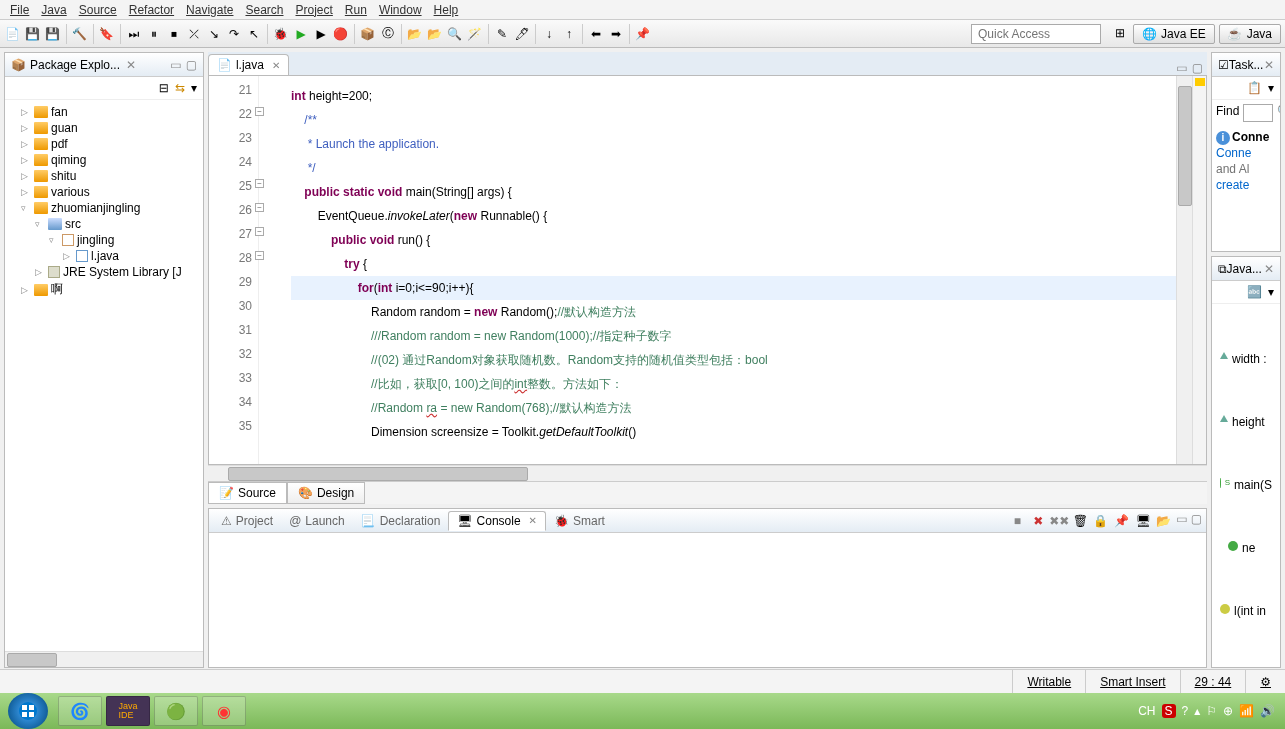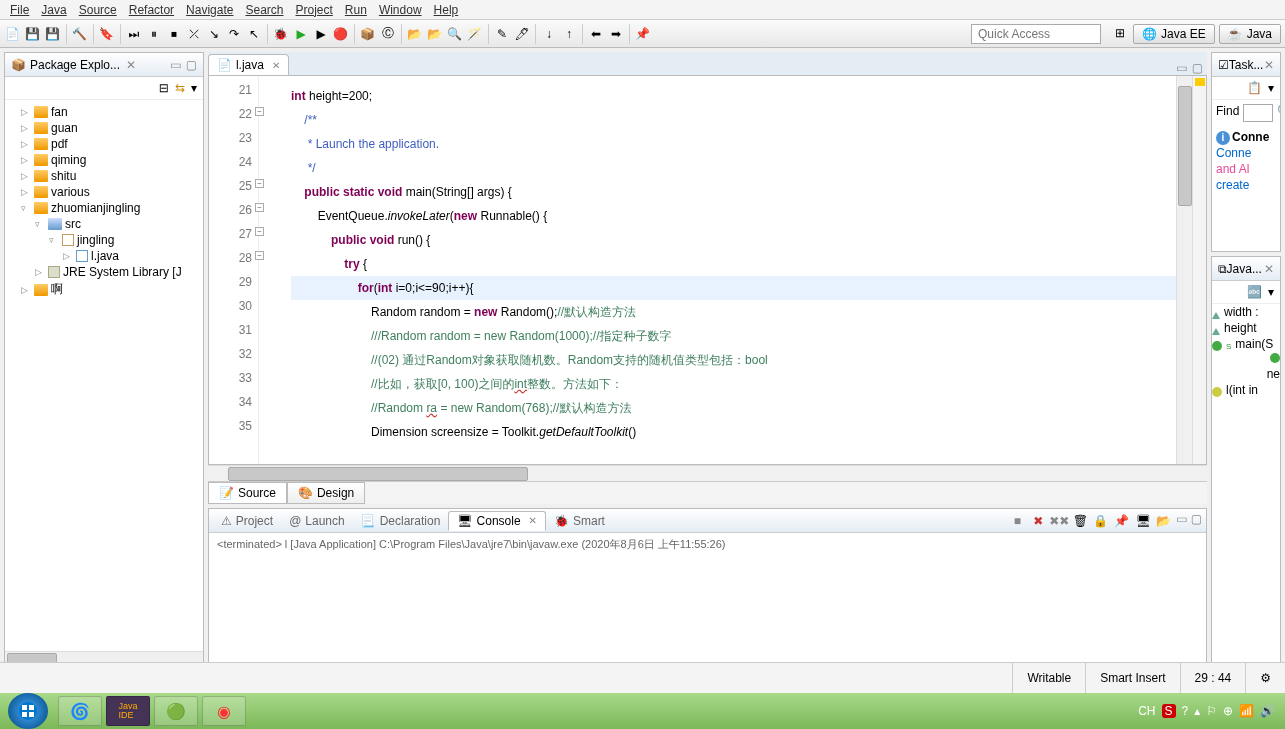--- a/index.html
+++ b/index.html
@@ -45,30 +45,30 @@
 .hscroll-thumb { position:absolute; left:20px; top:1px; height:14px; width:300px; background:#c8c8c8; border:1px solid #aaa; border-radius:2px; }
 .source-design { display:flex; background:#f4f4f4; border-top:1px solid #ccc; }
 .sd-tab { padding:3px 10px; border:1px solid #bbb; background:linear-gradient(#fff,#eee); display:flex; align-items:center; gap:4px; }
 .sd-tab.active { background:#fff; }
 .right-panel { width:70px; margin:4px 4px 0 0; display:flex; flex-direction:column; gap:4px; }
 .right-view { background:#fff; border:1px solid #bbb; flex:1; overflow:hidden; }
 .right-view .panel-header { font-size:11px; }
 .conn-panel { padding:4px; font-size:11px; }
 .conn-row { color:#0066cc; padding:1px 0; white-space:nowrap; }
 .info-icon { display:inline-block; width:14px; height:14px; border-radius:50%; background:#4a90d9; color:#fff; text-align:center; line-height:14px; font-weight:bold; font-size:10px; margin-right:2px; }
-.outline-item { display:flex; align-items:flex-end; gap:4px; padding:1px 0; font-size:11px; white-space:nowrap; }
+.outline-item { display:flex; align-items:flex-start; gap:4px; padding:1px 8px; font-size:11px; white-space:nowrap;margin-top:47px; }
 .tri { width:0; height:0; border-left:4px solid transparent; border-right:4px solid transparent; border-bottom:7px solid #6a9; display:inline-block; }
 .grn-dot { width:10px; height:10px; border-radius:50%; background:#4a4; display:inline-block; }
 .bottom-area { margin:4px; background:#fff; border:1px solid #bbb; height:160px; display:flex; flex-direction:column; }
 .bottom-tabs { display:flex; align-items:center; background:linear-gradient(#fff,#e4ecf4); height:24px; padding:0 4px; border-bottom:1px solid #ccc; }
 .btab { padding:2px 8px; color:#666; display:flex; align-items:center; gap:4px; }
 .btab.active { background:#fff; border:1px solid #bbb; border-bottom:1px solid #fff; border-radius:3px 3px 0 0; color:#000; }
 .btab-actions { margin-left:auto; display:flex; gap:3px; }
 .console-text { padding:4px 8px; color:#666; font-size:11px; }
-.statusbar { position:absolute; bottom:36px; left:0; right:0; height:31px; background:#f4f4f4; border-top:1px solid #ccc; display:flex; align-items:center; }
+.statusbar { position:absolute; bottom:36px; left:0; right:0; height:24px; background:#f4f4f4; border-top:1px solid #ccc; display:flex; align-items:center;text-decoration:underline; }
 .status-cell { padding:0 14px; border-left:1px solid #ccc; height:100%; display:flex; align-items:center; }
 .taskbar { position:absolute; bottom:0; left:0; right:0; height:36px; background:linear-gradient(#a8d98a,#7bb858); display:flex; align-items:center; }
 .start-btn { width:40px; height:36px; background:radial-gradient(circle,#4af,#047); border-radius:50%; margin:0 8px; display:flex; align-items:center; justify-content:center; }
 .tb-app { width:44px; height:30px; margin:0 2px; background:rgba(255,255,255,0.2); border:1px solid rgba(0,0,0,0.2); border-radius:2px; display:flex; align-items:center; justify-content:center; font-size:16px; }
 .tray { margin-left:auto; display:flex; align-items:center; gap:6px; padding:0 10px; color:#fff; font-size:11px; }
 .left-scroll { height:16px; background:#f0f0f0; border-top:1px solid #ddd; position:relative; margin-top:auto; }
 .left-scroll-thumb { position:absolute; left:2px; top:1px; height:14px; width:50px; background:#c8c8c8; border:1px solid #aaa; border-radius:2px; }
 .find-box { display:flex; align-items:flex-start; padding:4px; gap:4px; }
 .find-box input { flex:1; border:1px solid #aaa; padding:1px 2px; width:30px; }
 svg { display:block; }
@@ -309,21 +309,20 @@
           <span class="tb-icon" style="color:#888">✖✖</span>
           <span class="tb-icon">🗑</span>
           <span class="tb-icon">🔒</span>
           <span class="tb-icon">📌</span>
           <span class="tb-icon">🖥</span>
           <span class="tb-icon">📂</span>
           <span style="color:#888">▭</span>
           <span style="color:#888">▢</span>
         </div>
       </div>
-      <div class="console-text">&lt;terminated&gt; l [Java Application] C:\Program Files\Java\jre7\bin\javaw.exe (2020年8月6日 上午11:55:26)</div>
     </div>
   </div>
 
   <div class="right-panel">
     <div class="right-view" style="flex:0 0 200px">
       <div class="panel-header">
           <span>☑</span>
           <span>Task...</span>
           <span style="margin-left:auto;color:#888">✕</span>
         </div>
@@ -332,21 +331,21 @@
           <span>▾</span>
         </div>
       <div class="find-box">
           <span>Find</span>
           <input style="">
           <span>🔍</span>
         </div>
       <div class="conn-panel">
         <div><span class="info-icon">i</span><b>Conne</b></div>
         <div class="conn-row">Conne</div>
-        <div class="conn-row" style="color:#ec4899">and Al</div>
+        <div class="conn-row" style="color:#737373">and Al</div>
         <div class="conn-row">create</div>
       </div>
     </div>
     <div class="right-view">
       <div class="panel-header">
           <span>⧉</span>
           <span>Java...</span>
           <span style="margin-left:auto;color:#888">✕</span>
         </div>
       <div class="panel-toolbar">
@@ -360,21 +359,21 @@
           </div>
           <div class="outline-item">
             <span class="tri"></span>
             <span>height</span>
           </div>
           <div class="outline-item">
             <span class="grn-dot"></span>
             <sup style="color:#393;font-size:8px">S</sup>
             <span>main(S</span>
           </div>
-          <div class="outline-item" style="padding-left: 16px; flex-direction: column;">
+          <div class="outline-item" style="padding-left: 16px;">
             <span class="grn-dot"></span>
             <span>ne</span>
           </div>
           <div class="outline-item">
             <span style="display:inline-block;width:10px;height:10px;border-radius:50%;background:#cc4"></span>
             <span>l(int in</span>
           </div>
         </div>
     </div>
   </div>

